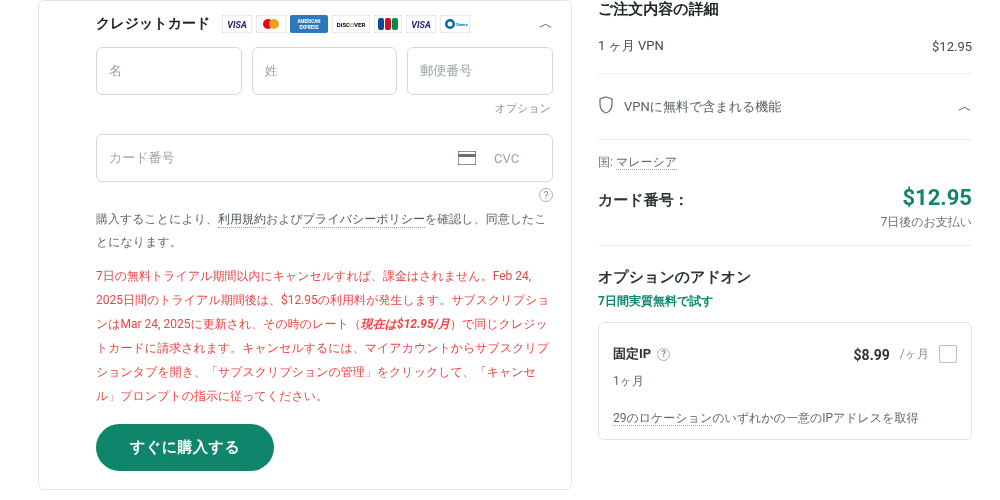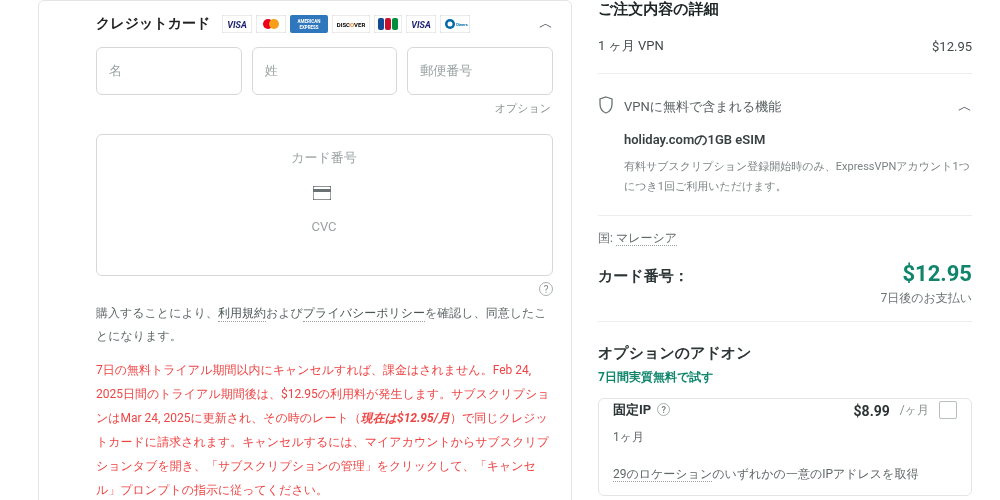--- a/index.html
+++ b/index.html
@@ -42,21 +42,21 @@
 
   .row{display:flex;gap:10px;margin-bottom:6px;}
   .field{
     flex:1;border:1px solid var(--border);border-radius:6px;
     padding:14px 12px;font-size:13px;color:#9aa2a3;background:#fff;
   }
   .opt-label{text-align:right;font-size:11px;color:#8b9192;margin:2px 2px 18px 0;}
 
   .cardnum-row{
     display:flex;align-items:center;gap:0;
-    border:1px solid var(--border);border-radius:6px;padding:0;flex-direction:column;
+    border:1px solid var(--border);border-radius:6px;padding:0;
   }
   .cardnum-row .cell{
     padding:14px 12px;color:#9aa2a3;font-size:13px;border-right:1px solid transparent;
   }
   .cardnum-row .cn{flex:1;}
   .cardnum-row .icon-cell{flex:0 0 24px;color:#6a7172;display:flex;align-items:center;padding:0 6px 0 0;}
   .cardnum-row .exp{flex:0 0 90px;}
   .cardnum-row .cvc{flex:0 0 70px;text-align:left;}
   .help{display:flex;justify-content:flex-end;margin-top:6px;}
   .help span{display:inline-flex;width:14px;height:14px;border:1px solid #a9afb0;border-radius:50%;font-size:10px;align-items:center;justify-content:center;color:#888;}
@@ -95,21 +95,21 @@
 
   .total-row{display:flex;justify-content:space-between;align-items:baseline;}
   .total-row .k{font-size:15px;font-weight:700;}
   .total-row .v{font-size:22px;font-weight:700;color:var(--green);}
   .total-note{text-align:right;font-size:12px;color:#6b7374;margin-top:4px;}
 
   .addon-title{font-size:15px;font-weight:700;margin:22px 0 6px;}
   .trial-note{font-size:12px;color:var(--green);font-weight:700;margin-bottom:12px;}
 
   .addon-card{
-    border:1px solid var(--panel-border);border-radius:6px;padding:2px 14px 12px;
+    border:1px solid var(--panel-border);border-radius:6px;padding:22px 14px 12px;
   }
   .addon-top{display:flex;justify-content:space-between;align-items:center;}
   .addon-top .name{font-size:13px;font-weight:700;display:flex;align-items:center;gap:6px;}
   .addon-top .price{display:flex;align-items:flex-end;gap:10px;}
   .addon-top .p{font-size:14px;font-weight:700;}
   .addon-top .per{font-size:12px;color:#8a9192;}
   .chk{width:18px;height:18px;border:1.5px solid #b8bdbd;border-radius:2px;display:inline-block;}
   .addon-sub{margin-top:10px;font-size:12px;color:#5f6768;}
   .addon-meta{margin-top:20px;font-size:12px;color:#5f6768;}
   .addon-meta .ul{border-bottom:1px dotted #9aa0a0;cursor:pointer;}
@@ -235,24 +235,20 @@
         <span>
           <svg class="shield" viewBox="0 0 16 18">
               <path d="M8 1 L14 3 V8 C14 13 11 16 8 17 C5 16 2 13 2 8 V3 Z" fill="none" stroke="#6a7172" stroke-width="1.3"></path>
             </svg>
         </span>
         <span>VPNに無料で含まれる機能</span>
       </span>
       <span class="chev">︿</span>
     </div>
 
-    <div class="esim">
-      <div class="t">holiday.comの1GB eSIM</div>
-      <div class="d">有料サブスクリプション登録開始時のみ、ExpressVPNアカウント1つにつき1回ご利用いただけます。</div>
-    </div>
 
     <hr class="divider">
 
     <div class="country-row">
       <span>国: </span><span class="ul">マレーシア</span>
     </div>
 
     <div class="total-row">
       <span class="k">カード番号：</span>
       <span class="v">$12.95</span>

